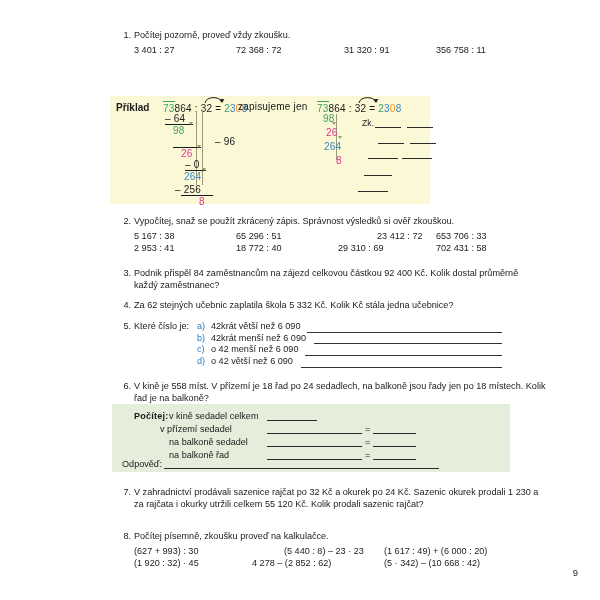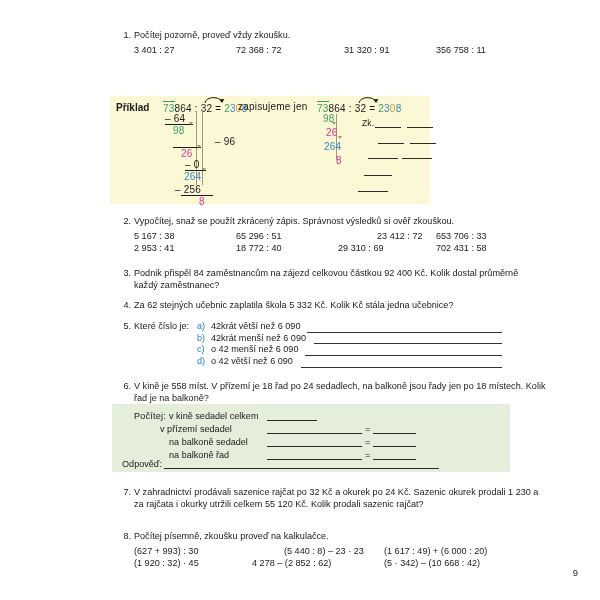--- a/index.html
+++ b/index.html
@@ -43,21 +43,21 @@
   .o{color:#f0901e;}
   .k{color:#1b1b1b;}
   .rule{position:absolute;background:#1b1b1b;height:1.1px;}
   .vrule{position:absolute;background:#9a9a76;width:1.1px;}
   .arrowdn{position:absolute;width:0;height:0;border-left:2.6px solid transparent;border-right:2.6px solid transparent;}
 
   
   .green{position:absolute;background:#e4eeda;}
   .gbox-inner{position:relative;width:100%;height:100%;font-size:9.1px;}
   .gl{position:absolute;white-space:nowrap;}
-  .bold{font-weight:normal;letter-spacing:.2px;}
+  .bold{font-weight:bold;letter-spacing:.2px;}
   .uline{position:absolute;border-bottom:1.1px solid #2a2a2a;height:0;}
 
   
   .blank{position:absolute;border-bottom:1.05px solid #333;height:0;}
 
   .pageno{position:absolute;right:22px;bottom:22px;font-size:9.4px;}
 </style>
 </head>
 <body>
 

